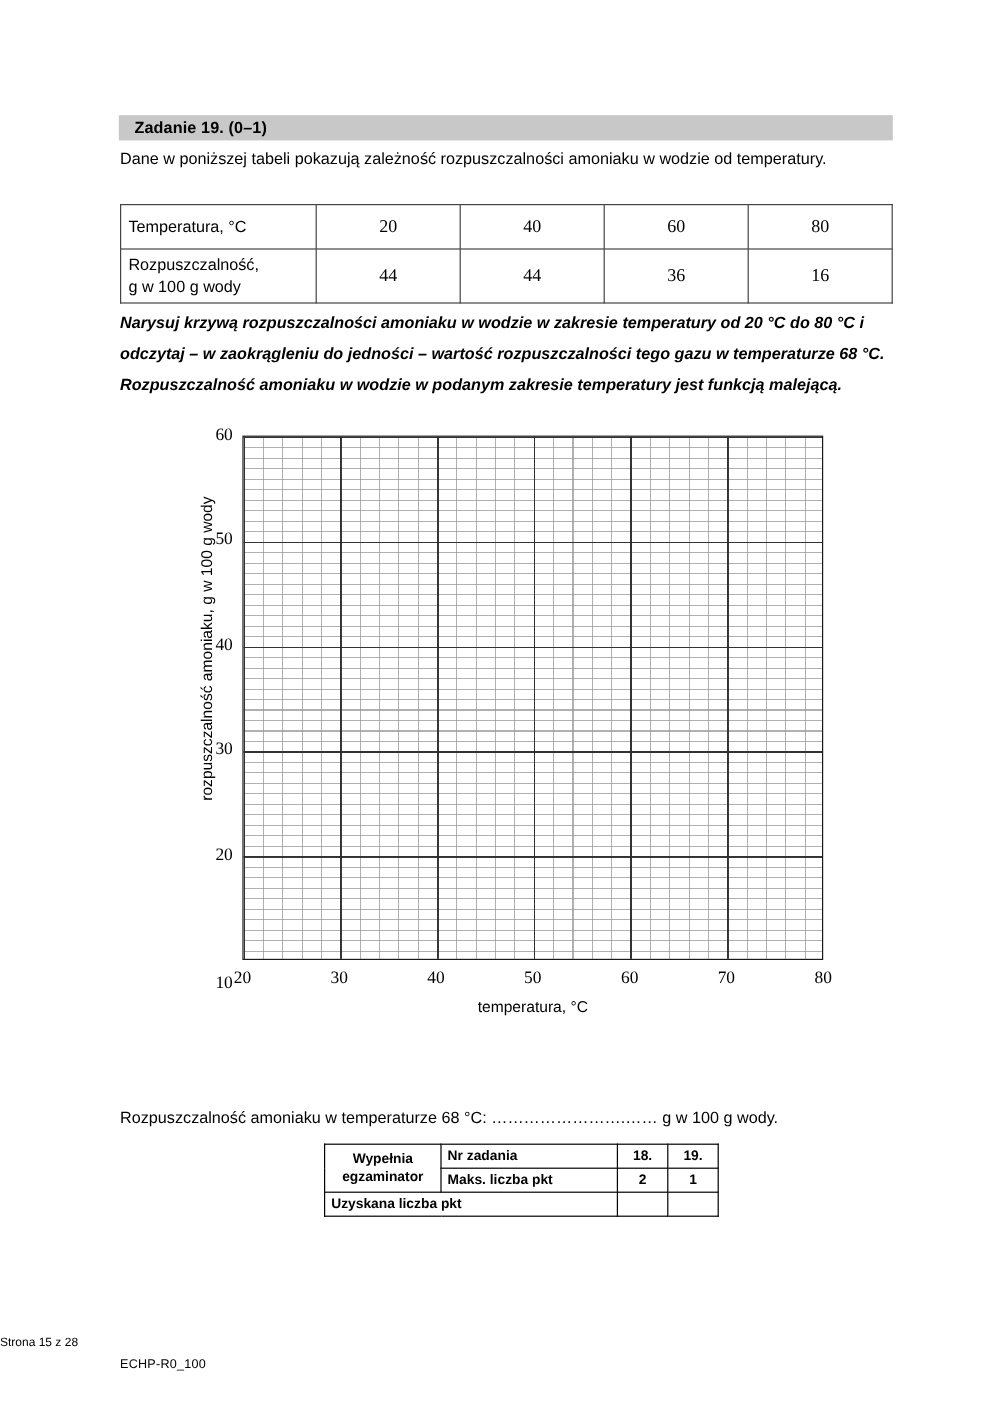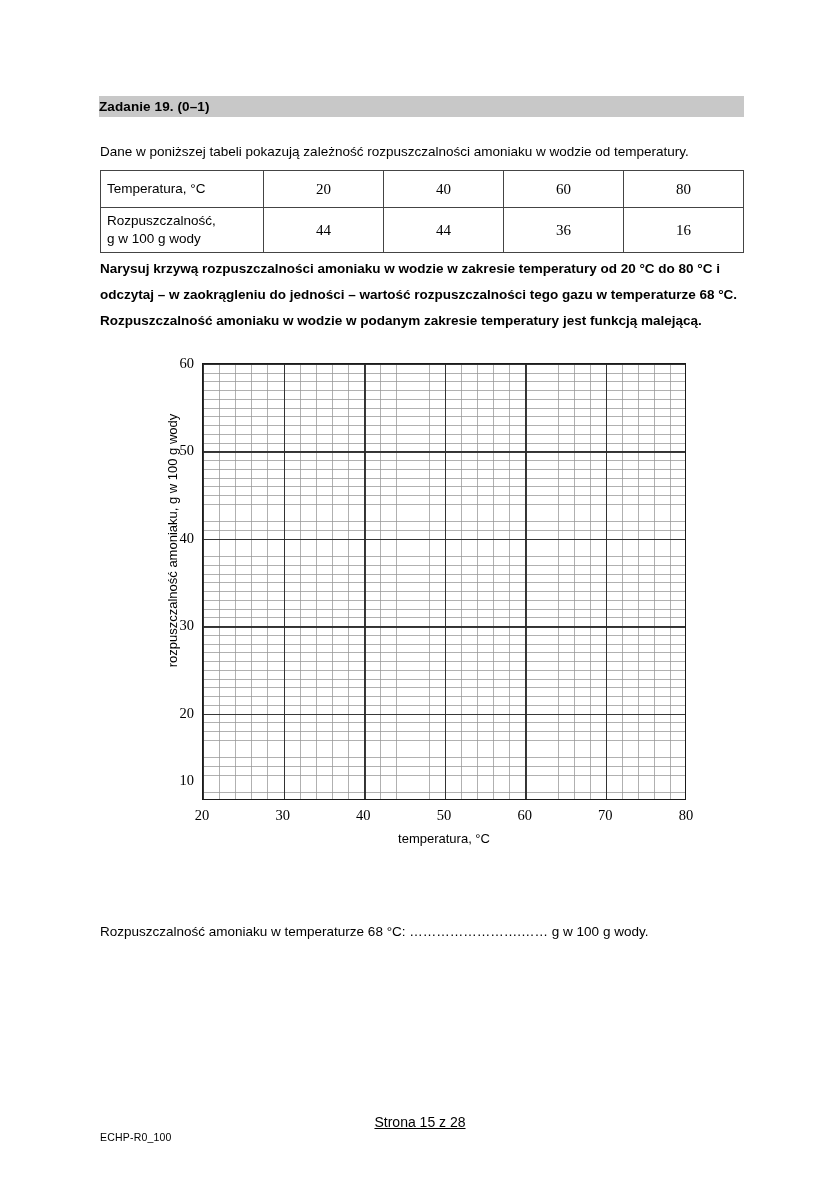--- a/index.html
+++ b/index.html
@@ -30,33 +30,32 @@
     top: 96px;
     width: 645px;
     height: 21px;
     background: #c8c8c8;
     display: flex;
     align-items: center;
   }
   .task-header-label {
     font-size: 13.5px;
     font-weight: bold;
-    padding-left: 0;
+    padding-left: 13px;
     letter-spacing: 0.1px;
   }
 
   
   .intro {
     position: absolute;
     left: 100px;
     top: 120px;
     width: 620px;
     font-size: 13.5px;
     line-height: 25px;
-    margin-top: 19px;
   }
 
   
   .data-table {
     position: absolute;
     left: 100px;
     top: 170px;
     width: 644px;
     border-collapse: collapse;
     table-layout: fixed;
@@ -82,20 +81,21 @@
 
   
   .instruction {
     position: absolute;
     left: 100px;
     top: 256px;
     width: 648px;
     font-size: 13.5px;
     font-weight: bold;
     line-height: 26px;
+    font-style: italic;
   }
 
   
   .chart-area {
     position: absolute;
     left: 120px;
     top: 355px;
     width: 600px;
     height: 505px;
   }
@@ -221,23 +221,22 @@
     top: 1131px;
     font-size: 10.5px;
     font-weight: normal;
     letter-spacing: 0.2px;
   }
   .footer-page {
     position: absolute;
     left: 0;
     top: 1114px;
     width: 840px;
-    text-align: center;
-    font-size: 14px;
-    text-decoration: underline;
+    text-align: left;
+    font-size: 10px;
   }
 </style>
 </head>
 <body>
 
 <div class="page">
 
   <div class="task-header">
     <span class="task-header-label">Zadanie 19. (0–1)</span>
   </div>
@@ -267,21 +266,21 @@
 
   <div class="chart-area">
     <div class="plot"></div>
 
     <div class="ytick-wrap">
       <div class="ytick" style="top:0px;">60</div>
       <div class="ytick" style="top:87.4px;">50</div>
       <div class="ytick" style="top:174.8px;">40</div>
       <div class="ytick" style="top:262.2px;">30</div>
       <div class="ytick" style="top:349.6px;">20</div>
-      <div class="ytick" style="top:417px;">10</div>
+      <div class="ytick" style="top:457px;">10</div>
     </div>
 
     <div class="xtick-wrap">
       <div class="xtick" style="left:0px;">20</div>
       <div class="xtick" style="left:80.7px;">30</div>
       <div class="xtick" style="left:161.3px;">40</div>
       <div class="xtick" style="left:242px;">50</div>
       <div class="xtick" style="left:322.7px;">60</div>
       <div class="xtick" style="left:403.3px;">70</div>
       <div class="xtick" style="left:484px;">80</div>
@@ -290,17 +289,37 @@
     <div class="ylabel">rozpuszczalność amoniaku, g w 100 g wody</div>
     <div class="xlabel">temperatura, °C</div>
   </div>
 
   <div class="answer-line">
     <span>Rozpuszczalność amoniaku w temperaturze 68 °C:</span>
     <span>…………………….……</span>
     <span>g w 100 g wody.</span>
   </div>
 
+  <table class="examiner">
+    <tbody>
+        <tr>
+      <td class="who" rowspan="2">Wypełnia<br>egzaminator</td>
+      <td class="rowname">Nr zadania</td>
+      <td class="num">18.</td>
+      <td class="num">19.</td>
+    </tr>
+    <tr>
+      <td class="rowname">Maks. liczba pkt</td>
+      <td class="num">2</td>
+      <td class="num">1</td>
+    </tr>
+    <tr>
+      <td class="rowname" colspan="2">Uzyskana liczba pkt</td>
+      <td class="num"></td>
+      <td class="num"></td>
+    </tr>
+  </tbody>
+    </table>
 
   <div class="footer-code">ECHP-R0_100</div>
   <div class="footer-page">Strona 15 z 28</div>
 
 </div>
 
 </body></html>

